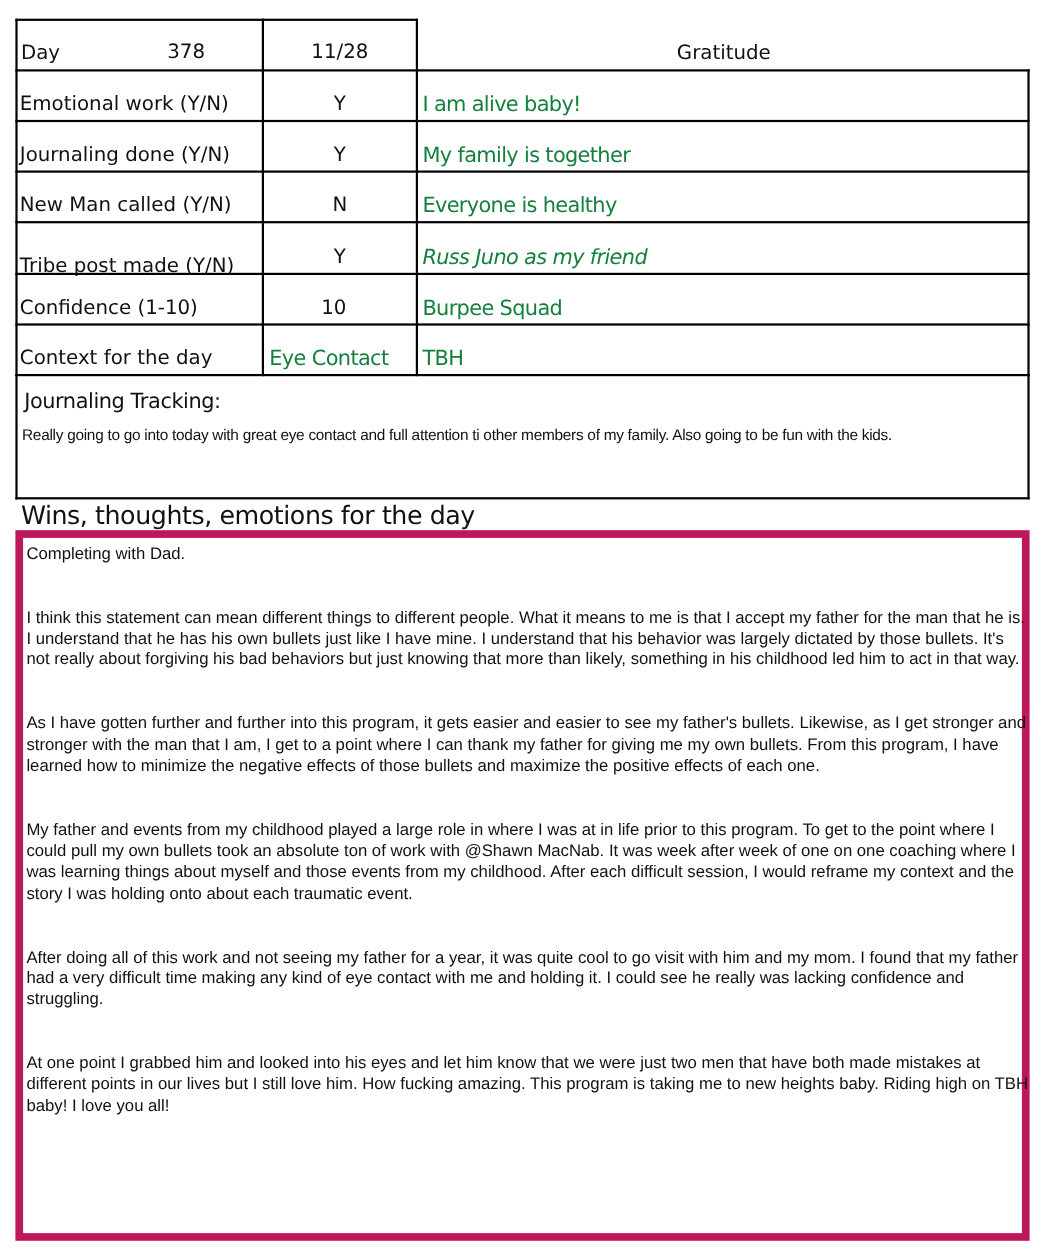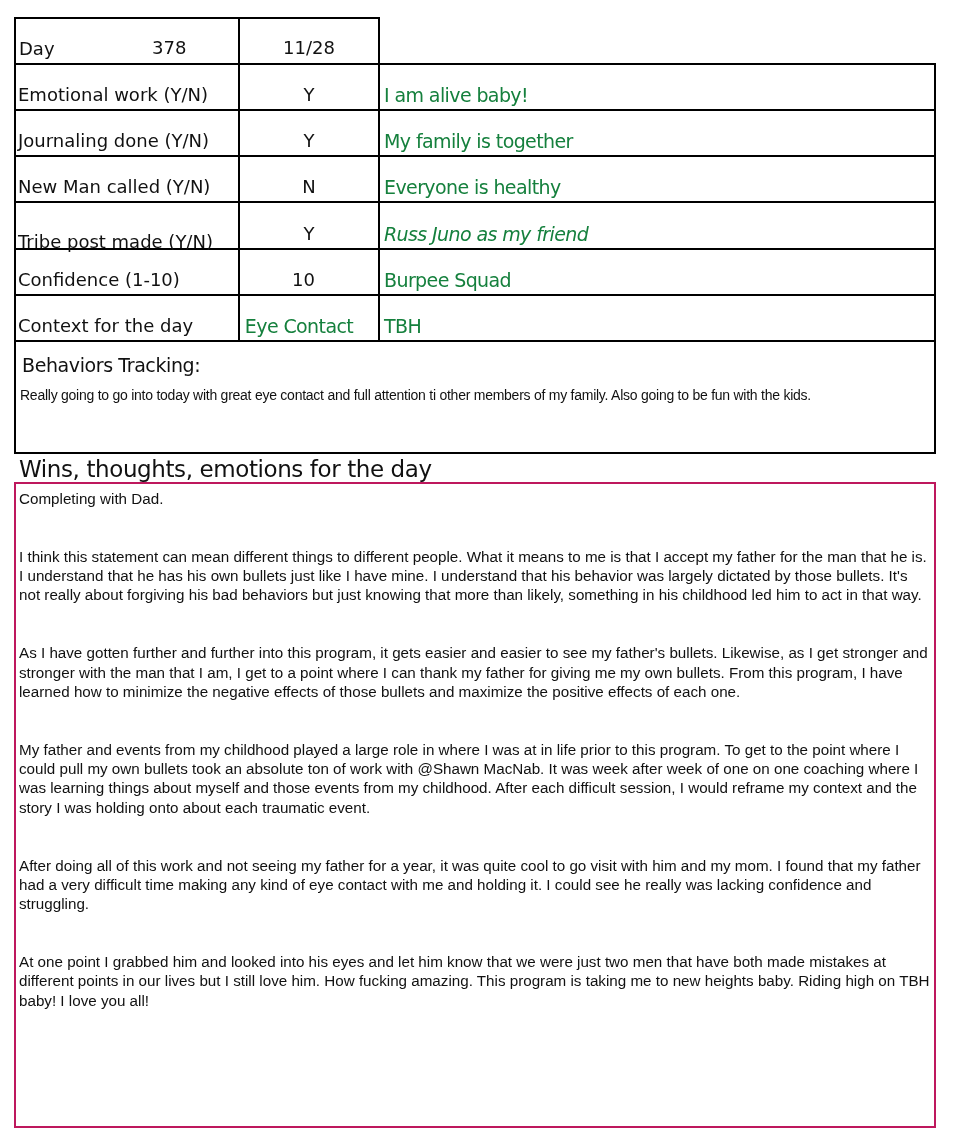--- a/index.html
+++ b/index.html
@@ -77,21 +77,21 @@
       font-size: 23px;
       letter-spacing: -0.4px;
       white-space: nowrap;
     }
     .wins-box {
       position: absolute;
       left: 14px;
       top: 482px;
       width: 922px;
       height: 646px;
-      border: 2px solid #be185d;
+      border: 7px solid #be185d;
       box-sizing: border-box;
     }
     .wins-body {
       position: absolute;
       left: 3px;
       top: 5px;
       width: 912px;
       font-family: "Liberation Sans", sans-serif;
       font-size: 15.2px;
       line-height: 19.3px;
@@ -118,20 +118,21 @@
   <div class="line-h" style="left:14px;top:340px;width:922px;"></div>
 
   <div class="line-v" style="left:14px;top:17px;height:325px;"></div>
   <div class="line-v" style="left:238px;top:17px;height:325px;"></div>
   <div class="line-v" style="left:378px;top:17px;height:325px;"></div>
   <div class="line-v" style="left:934px;top:63px;height:279px;"></div>
 
   <span class="cell-text" style="left:19px;top:38px;">Day</span>
   <span class="cell-text" style="left:152px;top:37px;">378</span>
   <span class="cell-text cell-center" style="left:240px;top:37px;width:138px;">11/28</span>
+  <span class="cell-text cell-center" style="left:380px;top:38px;width:556px;">Gratitude</span>
 
   <span class="cell-text" style="left:18px;top:84px;">Emotional work  (Y/N)</span>
   <span class="cell-text cell-center" style="left:240px;top:84px;width:138px;">Y</span>
   <span class="grat-text" style="left:384px;top:84px;">I am alive baby!</span>
 
   <span class="cell-text" style="left:18px;top:130px;">Journaling done (Y/N)</span>
   <span class="cell-text cell-center" style="left:240px;top:130px;width:138px;">Y</span>
   <span class="grat-text" style="left:384px;top:130px;">My family is together</span>
 
   <span class="cell-text" style="left:18px;top:176px;">New Man called (Y/N)</span>
@@ -145,21 +146,21 @@
   <span class="cell-text" style="left:18px;top:269px;">Confidence (1-10)</span>
   <span class="cell-text cell-center" style="left:240px;top:269px;width:127px;">10</span>
   <span class="grat-text" style="left:384px;top:269px;">Burpee Squad</span>
 
   <span class="cell-text" style="left:18px;top:315px;">Context for the day</span>
   <span class="grat-text cell-center" style="left:240px;top:315px;width:118px;">Eye Contact</span>
   <span class="grat-text" style="left:384px;top:315px;">TBH</span>
 </div>
 
 <div class="behaviors-box">
-  <span class="behaviors-title">Behaviors Tracking:</span>
+  <span class="behaviors-title">Journaling Tracking:</span>
   <span class="behaviors-text">Really going to go into today with great eye contact and full attention ti other members of my family.  Also going to be fun with the kids.</span>
 </div>
 
 <div class="wins-heading">Wins, thoughts, emotions for the day</div>
 <div class="wins-box">
   <div class="wins-body">
     <p class="wins-title">Completing with Dad.</p>
     <p class="wins-para">I think this statement can mean different things to different people.  What it means to me is that I accept my father for the man that he is. I understand that he has his own bullets just like I have mine. I understand that his behavior was largely dictated by those bullets. It's not really about forgiving his bad behaviors but just knowing that more than likely, something in his childhood led him to act in that way.</p>
     <p class="wins-para">As I have gotten further and further into this program, it gets easier and easier to see my father's bullets.  Likewise, as I get stronger and stronger with the man that I am, I get to a point where I can thank my father for giving me my own bullets. From this program, I have learned how to minimize the negative effects of those bullets and maximize the positive effects of each one.</p>
     <p class="wins-para">My father and events from my childhood played a large role in where I was at in life prior to this program.  To get to the point where I could pull my own bullets took an absolute ton of work with @Shawn MacNab. It was week after week of one on one coaching where I was learning things about myself and those events from my childhood.  After each difficult session, I would reframe my context and the story I was holding onto about each traumatic event.</p>

